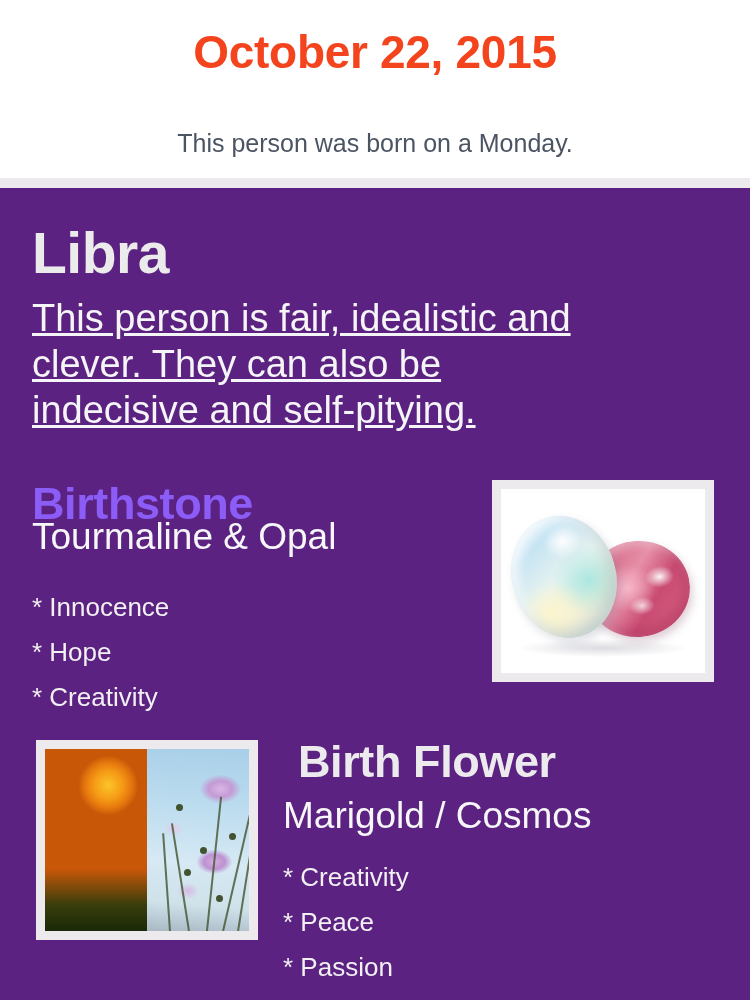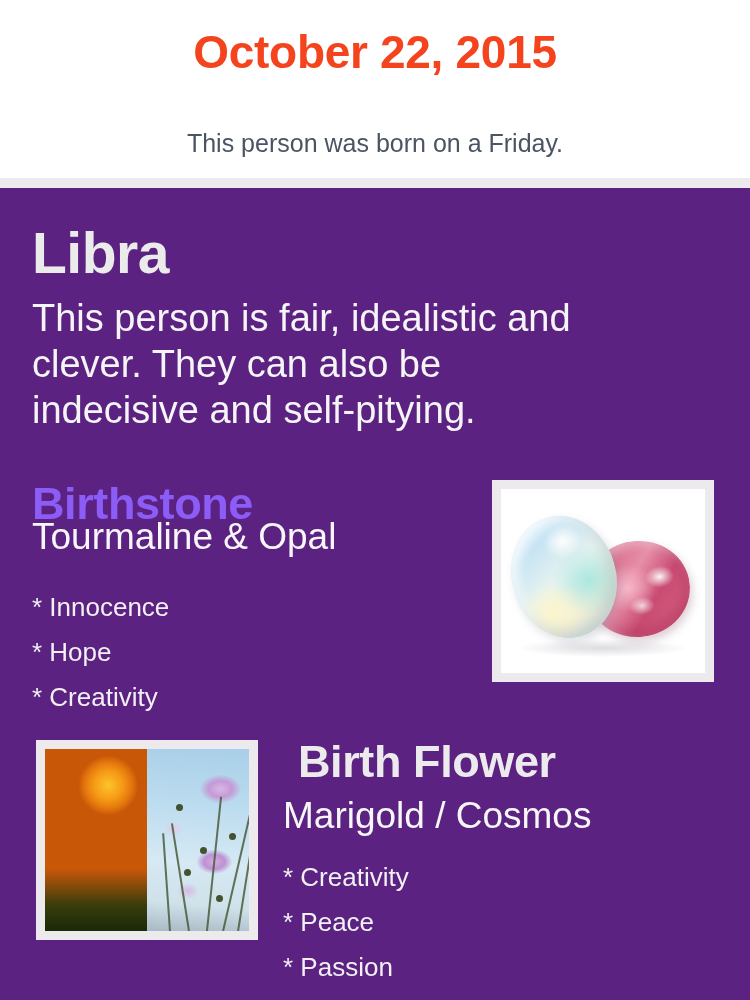--- a/index.html
+++ b/index.html
@@ -100,20 +100,21 @@
   }
   .zodiac-desc {
     position: absolute;
     left: 32px;
     top: 295px;
     width: 580px;
     font-size: 38px;
     font-weight: normal;
     color: #f5f4f6;
     line-height: 46px;
+    text-decoration: underline;
   }
 
   
   .bs-title {
     position: absolute;
     left: 32px;
     top: 477px;
     font-size: 45px;
     font-weight: bold;
     color: #8b5cf6;
@@ -316,21 +317,21 @@
     white-space: nowrap;
   }
 </style>
 </head>
 <body>
 
 <div id="page">
 
   <div class="header">
     <div class="header-date">October 22, 2015</div>
-    <div class="header-note">This person was born on a Friday.</div>
+    <div class="header-note">This person was born on a Monday.</div>
   </div>
 
   <div class="divider"></div>
 
   <div class="body-panel"></div>
 
   <div class="zodiac-title">Libra</div>
   <div class="zodiac-desc">This person is fair, idealistic and clever. They can also be indecisive and self-pitying.</div>
 
   <div class="bs-title">Birthstone</div>

